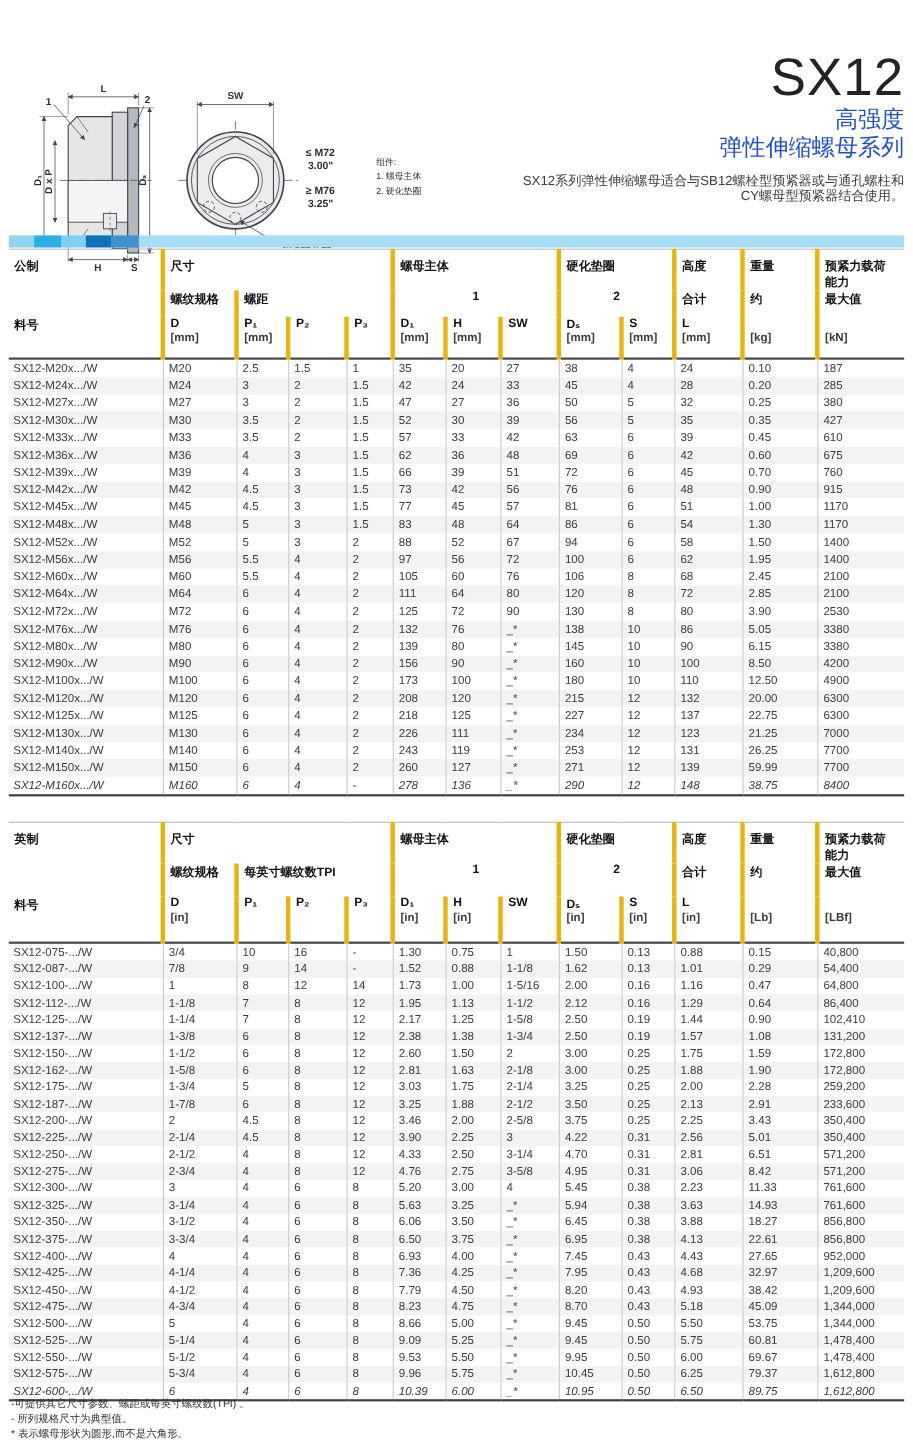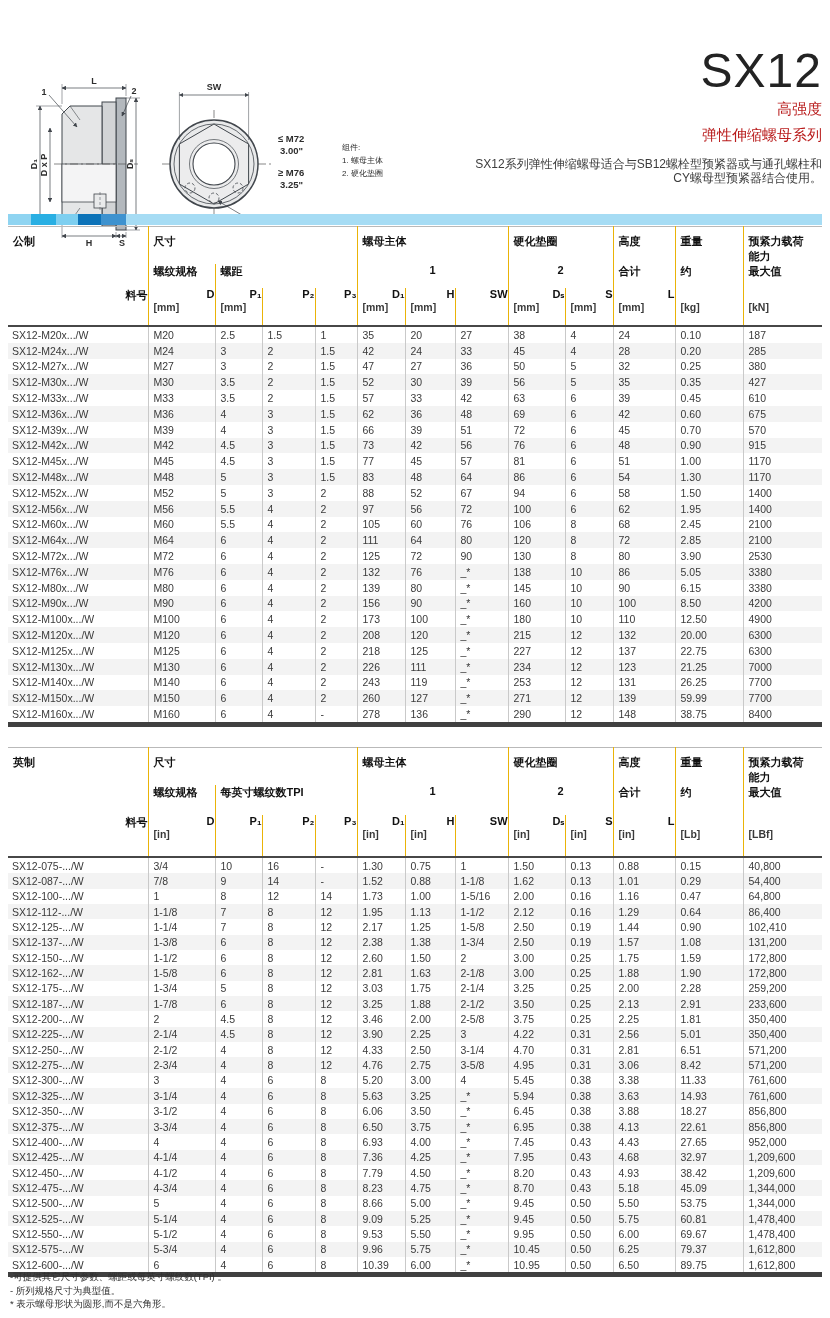--- a/index.html
+++ b/index.html
@@ -2,21 +2,21 @@
 <html><head>
 <meta charset="utf-8">
 <style>
   html,body{margin:0;padding:0;background:#fff;}
   .sheet{position:relative;width:830px;height:1318px;background:#fff;overflow:hidden;
          font-family:"Liberation Sans","DejaVu Sans",sans-serif;color:#2e2e2e;}
 
   
   .title-block{position:absolute;top:46px;right:8px;text-align:right;margin-left:13px;}
   .t-main{font-size:48px;line-height:50px;font-weight:400;color:#232323;letter-spacing:1px;}
-  .t-sub{font-size:15px;line-height:26px;font-weight:400;color:#b91c1c;text-align:right;}
+  .t-sub{font-size:21px;line-height:26px;font-weight:400;color:#1d4ed8;text-align:right;}
   .t-desc{margin-top:9px;font-size:12px;line-height:14px;color:#3c3c3c;}
 
   
   .figure{position:absolute;top:34px;left:10px;}
   .figure text{fill:#2d2d2d;}
   .dimtxt{font-size:9px;font-weight:bold;}
   .anntxt{font-size:9.5px;font-weight:bold;}
   .smalltxt{font-size:8px;font-weight:normal;fill:#3a3a3a;}
 
   
@@ -28,30 +28,30 @@
            font-size:10.5px;color:#3a3a3a;border-top:1px solid #b9b9b9;}
   #table-metric{top:226px;}
   #table-imperial{top:747px;}
   .dt th{font-weight:bold;color:#111;text-align:left;padding:0 0 0 5px;
          vertical-align:top;white-space:pre-line;font-size:11px;}
   .dt .g1 th{padding-top:7px;height:22px;margin-left:24px;}
   .dt .g2 th{height:24px;}
   .dt .g3 th{height:37px;border-bottom:2px solid #474747;}
   #table-imperial .g2 th{height:30px;}
   #table-imperial .g3 th{height:41px;}
-  .cl{min-height:13px;text-align:right;}
+  .cl{min-height:13px;}
   .cu{font-weight:bold;color:#3a3a3a;font-size:10.5px;}
-  .dt .bl{border-left:1px solid #eab308;}
+  .dt .bl{border-left:4px solid #eab308;}
   .dt .ctr{text-align:center;padding-left:0;}
   .dt td{padding:0 0 0 5px;border-left:1px solid #c9c9c9;overflow:hidden;white-space:nowrap;}
   .dt td:first-child{border-left:none;padding-left:4px;}
   #table-metric td{height:15.8px;}
   #table-imperial td{height:15.35px;}
   .dt tbody tr:nth-child(even){background:#f3f3f3;}
-  .dt tbody tr:last-child td{border-bottom:5px solid #404040;}
+  .dt tbody tr:last-child td{border-bottom:2px solid #404040;font-style:italic;}
 
   
   .footnotes{position:absolute;top:1270px;left:10px;font-size:9.5px;line-height:13.5px;color:#2f2f2f;}
 </style>
 </head>
 <body>
 
 <div class="sheet">
 
   <svg class="figure" width="410" height="215" viewBox="0 0 410 215">
@@ -296,21 +296,21 @@
           <td>4</td>
           <td>3</td>
           <td>1.5</td>
           <td>66</td>
           <td>39</td>
           <td>51</td>
           <td>72</td>
           <td>6</td>
           <td>45</td>
           <td>0.70</td>
-          <td>570</td>
+          <td>760</td>
         </tr>
         <tr>
           <td>SX12-M42x.../W</td>
           <td>M42</td>
           <td>4.5</td>
           <td>3</td>
           <td>1.5</td>
           <td>73</td>
           <td>42</td>
           <td>56</td>
@@ -786,21 +786,21 @@
           <td>2</td>
           <td>4.5</td>
           <td>8</td>
           <td>12</td>
           <td>3.46</td>
           <td>2.00</td>
           <td>2-5/8</td>
           <td>3.75</td>
           <td>0.25</td>
           <td>2.25</td>
-          <td>1.81</td>
+          <td>3.43</td>
           <td>350,400</td>
         </tr>
         <tr>
           <td>SX12-225-.../W</td>
           <td>2-1/4</td>
           <td>4.5</td>
           <td>8</td>
           <td>12</td>
           <td>3.90</td>
           <td>2.25</td>
@@ -845,21 +845,21 @@
           <td>SX12-300-.../W</td>
           <td>3</td>
           <td>4</td>
           <td>6</td>
           <td>8</td>
           <td>5.20</td>
           <td>3.00</td>
           <td>4</td>
           <td>5.45</td>
           <td>0.38</td>
-          <td>3.38</td>
+          <td>2.23</td>
           <td>11.33</td>
           <td>761,600</td>
         </tr>
         <tr>
           <td>SX12-325-.../W</td>
           <td>3-1/4</td>
           <td>4</td>
           <td>6</td>
           <td>8</td>
           <td>5.63</td>

